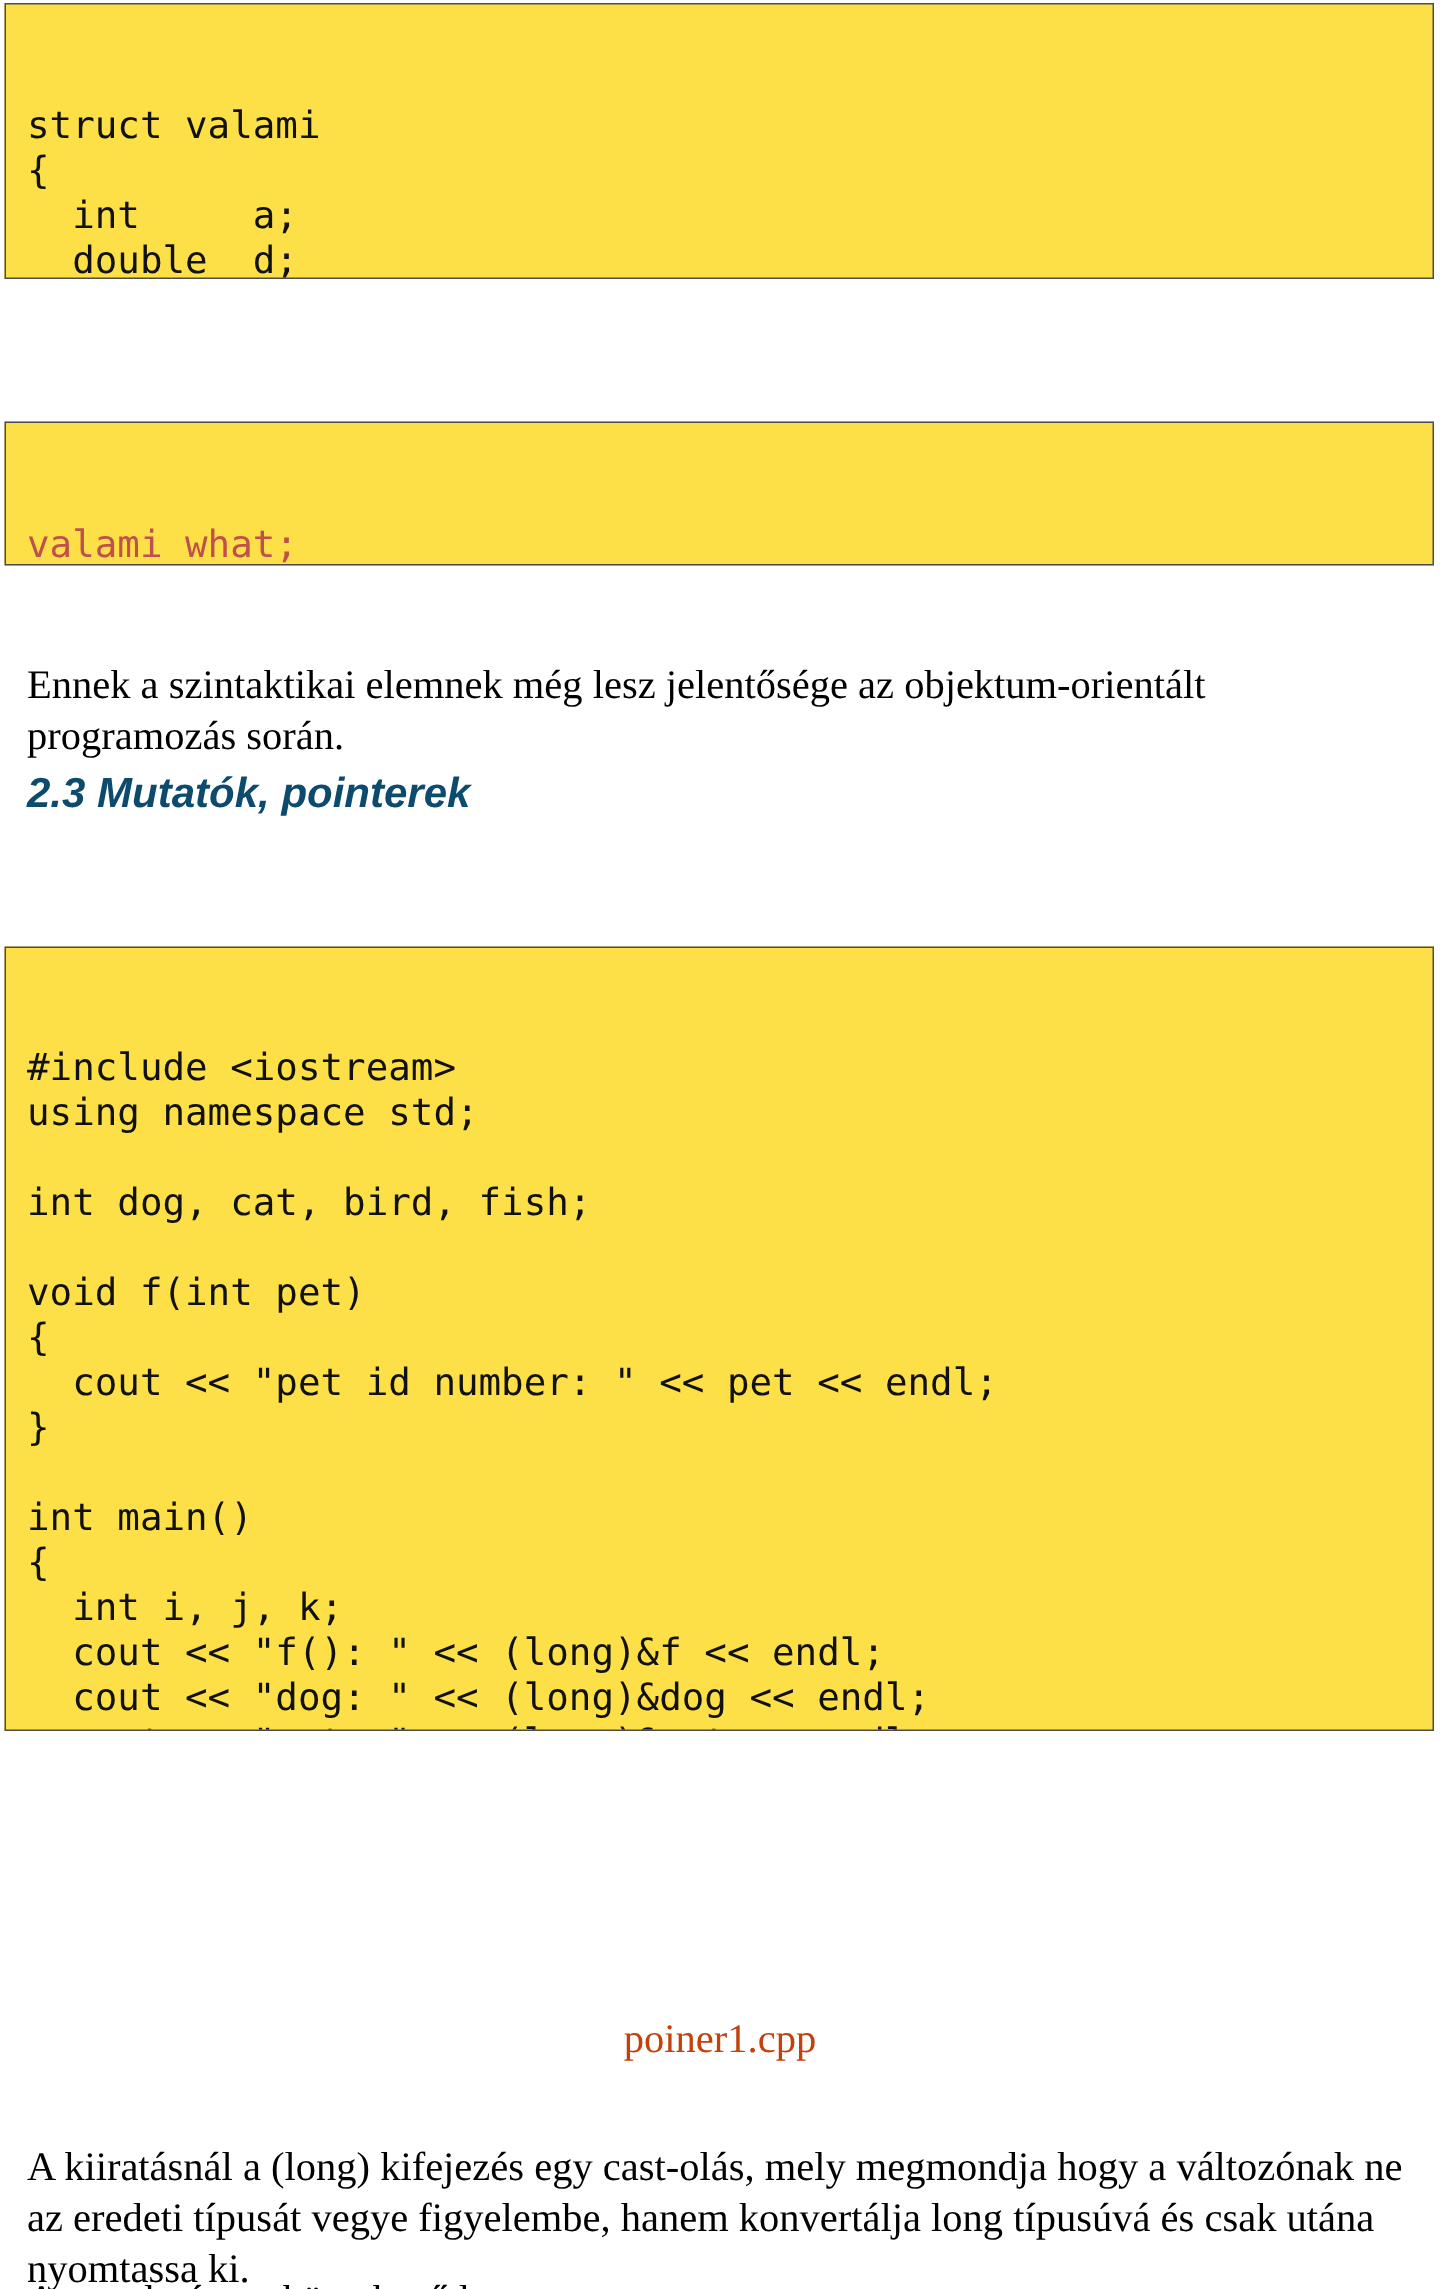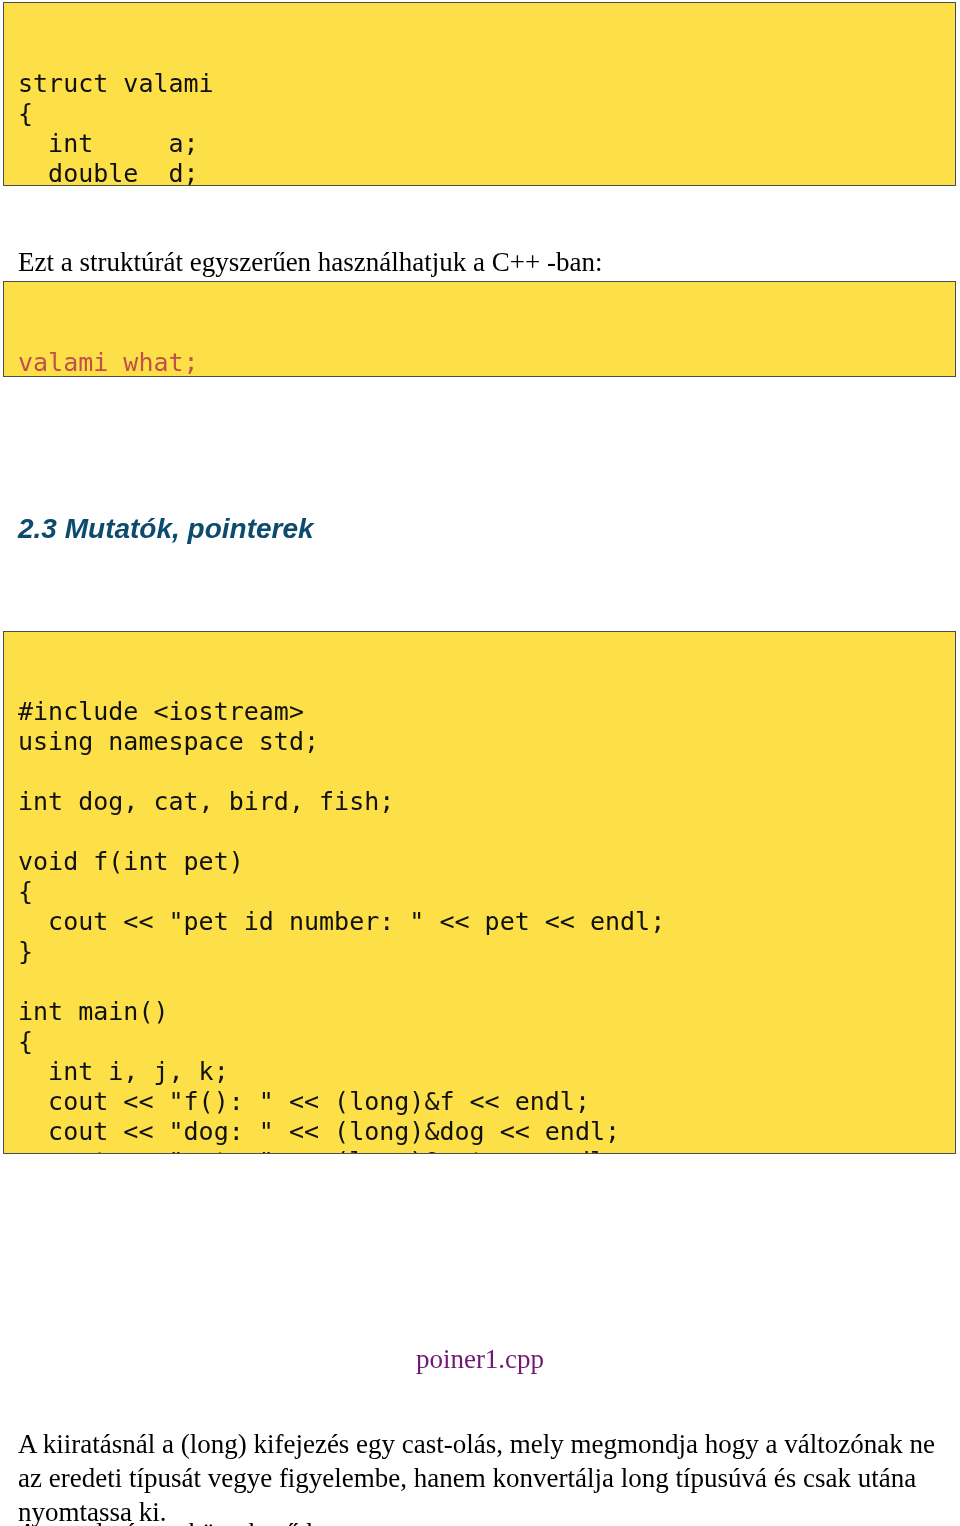--- a/index.html
+++ b/index.html
@@ -119,21 +119,21 @@
 
   #caption-file {
     position: absolute;
     left: 0;
     top: 1342px;
     width: 960px;
     text-align: center;
     font-family: "Liberation Serif", "DejaVu Serif", serif;
     font-size: 27px;
     line-height: 34px;
-    color: #701a75;
+    color: #c2410c;
   }
 
   #p-cast-note {
     left: 18px;
     top: 1400px;
     width: 932px;
   }
 
   #p-result-lead {
     left: 18px;
@@ -148,28 +148,28 @@
 
   <div class="code-box" id="box-struct">
     <code class="code-text">struct valami
 {
   int     a;
   double  d;
   char    string[80];
 };</code>
   </div>
 
-  <p class="prose" id="p-usage-intro">Ezt a struktúrát egyszerűen használhatjuk a C++ -ban:</p>
 
   <div class="code-box" id="box-usage">
     <code class="red-line">valami what;</code>
     
     
   </div>
 
+  <p class="prose" id="p-syntax-note">Ennek a szintaktikai elemnek még lesz jelentősége az objektum-orientált programozás során.</p>
 
   <h2 id="h-section">2.3 Mutatók, pointerek</h2>
 
 
   <div class="code-box" id="box-program">
     <code class="code-text">#include &lt;iostream&gt;
 using namespace std;
 
 int dog, cat, bird, fish;
 

